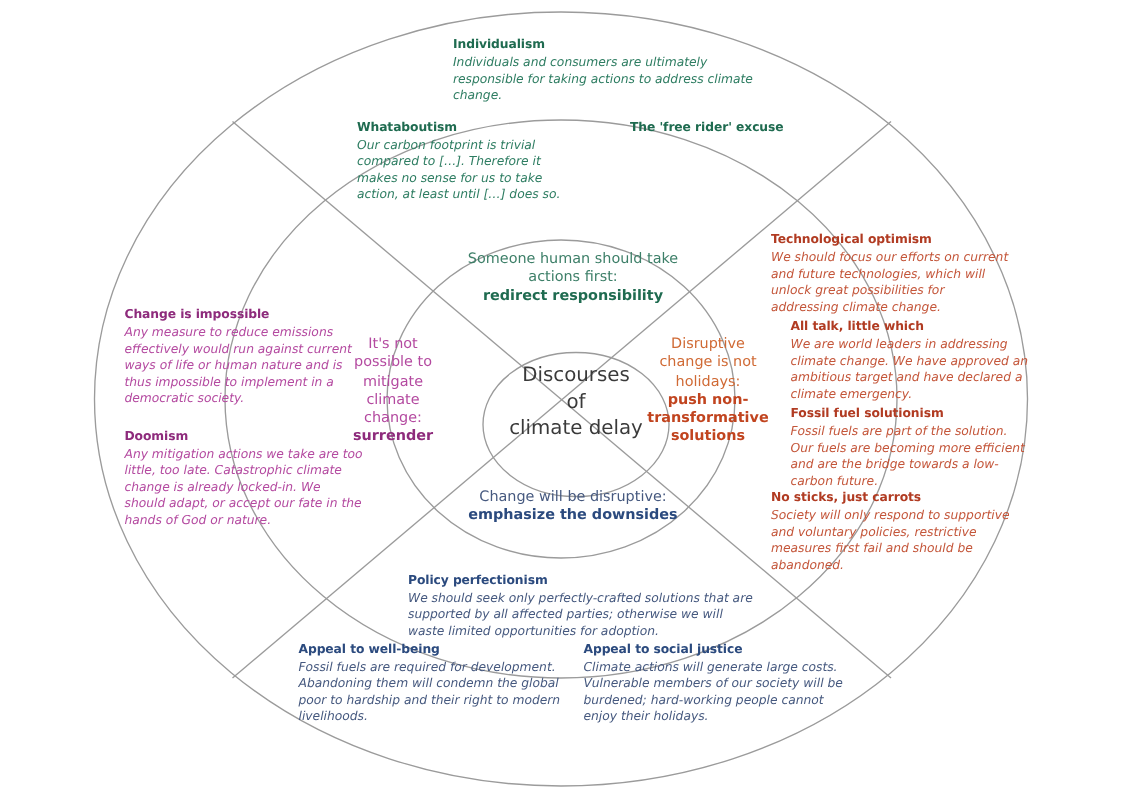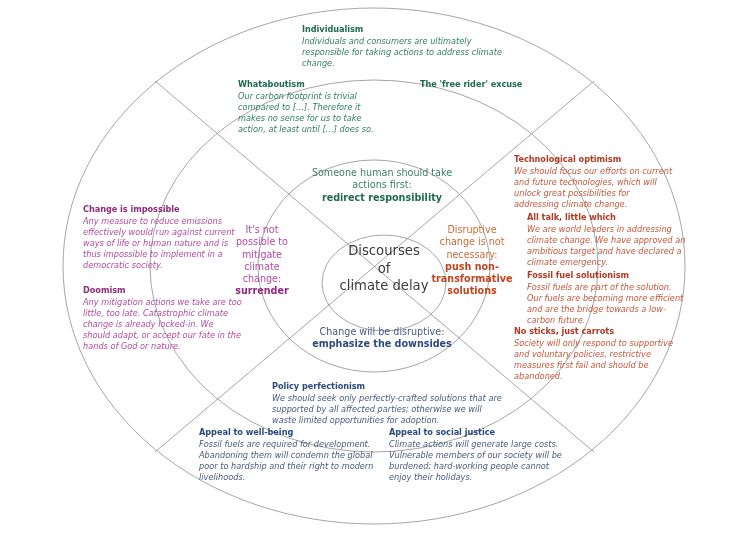--- a/index.html
+++ b/index.html
@@ -165,21 +165,21 @@
     <span class="lead">possible to</span>
     <span class="lead">mitigate</span>
     <span class="lead">climate</span>
     <span class="lead">change:</span>
     <span class="key">surrender</span>
   </div>
 
   <div class="strategy" id="s-push">
     <span class="lead">Disruptive</span>
     <span class="lead">change is not</span>
-    <span class="lead">necessary:</span>
+    <span class="lead">holidays:</span>
     <span class="key">push non-</span>
     <span class="key">transformative</span>
     <span class="key">solutions</span>
   </div>
 
   <div class="strategy" id="s-downsides">
     <span class="lead">Change will be disruptive:</span>
     <span class="key">emphasize the downsides</span>
   </div>
 

